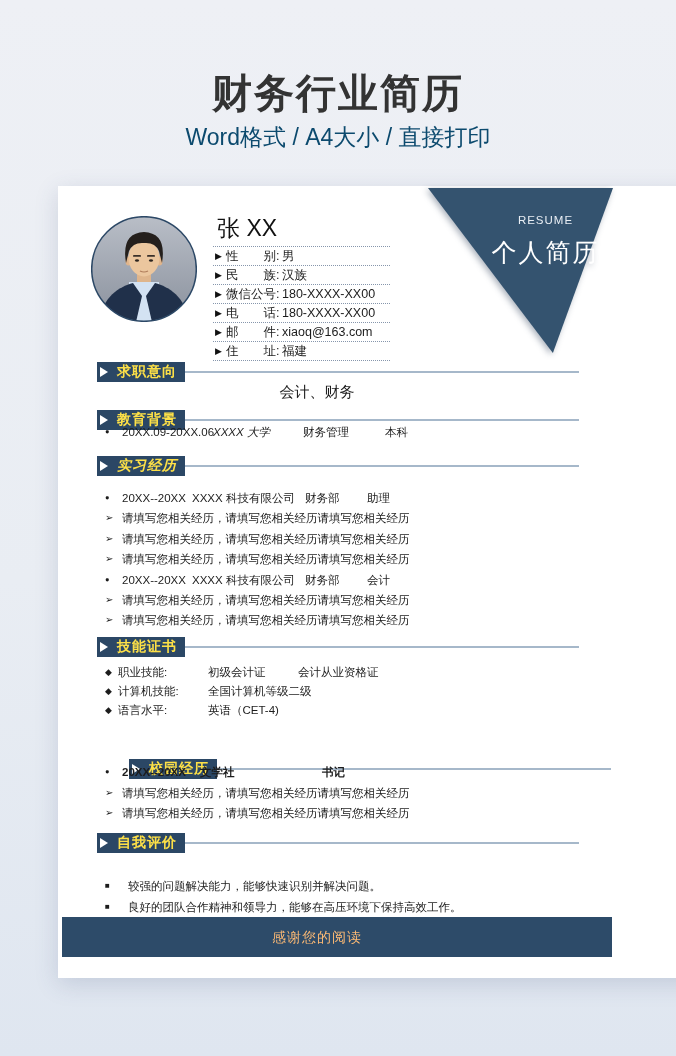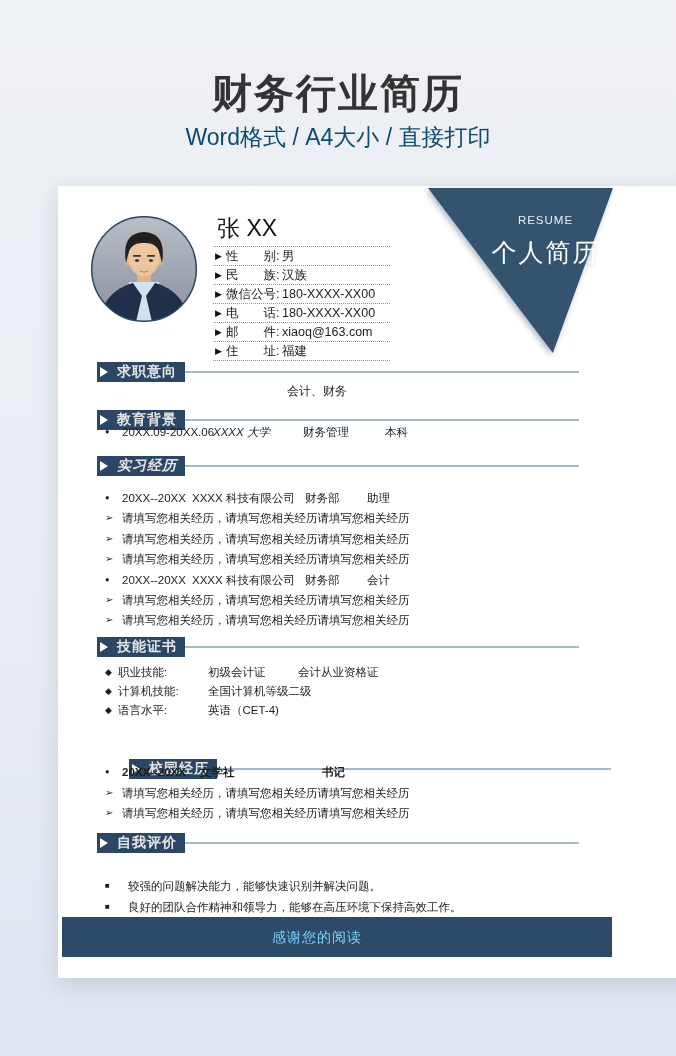--- a/index.html
+++ b/index.html
@@ -32,47 +32,47 @@
     filter:drop-shadow(-2px 2px 3px rgba(20,40,70,.35));}
   .ribbon{width:185px;height:165px;background:#34536f;
     clip-path:polygon(0 0,100% 0,67.5% 100%);}
   .ribbon-en{position:absolute;left:50px;top:26px;width:135px;text-align:center;
     font-size:11.5px;letter-spacing:1px;color:#e9eef4;}
   .ribbon-zh{position:absolute;left:50px;top:48px;width:135px;text-align:center;
     font-size:25px;letter-spacing:2px;color:#fff;}
   
   .sec{position:absolute;left:39px;width:482px;height:20px;}
   .sec .bar{position:absolute;left:0;top:0;width:88px;height:20px;background:#2b4765;
-    color:#e5e5e5;font-family:"Liberation Serif","DejaVu Serif",serif;font-weight:700;
+    color:#fde047;font-family:"Liberation Serif","DejaVu Serif",serif;font-weight:700;
     font-size:14px;line-height:20px;padding-left:20px;letter-spacing:1px;white-space:nowrap;}
   .sec .tri{position:absolute;left:3px;top:5px;width:0;height:0;
     border-left:8px solid #fff;border-top:5px solid transparent;border-bottom:5px solid transparent;}
   .sec .line{position:absolute;left:88px;top:9px;width:394px;height:2px;background:#a6b8ca;}
   
   .objective-text{position:absolute;left:39px;top:197px;width:440px;text-align:center;
-    font-size:12px;}
+    font-size:15px;}
   .rowbox{position:absolute;left:0;width:561px;}
   .irow{position:relative;height:20.4px;line-height:20.4px;font-size:11.5px;white-space:nowrap;}
   .irow span{position:absolute;top:0;}
   .irow .b-dot{left:47px;font-size:7.5px;}
   .irow .b-ptr{left:47px;font-size:10px;color:#222;}
   .irow .b-dia{left:47px;font-size:9px;}
   .irow .b-sq{left:47px;font-size:8px;}
   .c-date{left:64px;} .c-co{left:134px;} .c-dept{left:247px;} .c-role{left:309px;}
   .c-text{left:64px;}
   .c-school{left:155px;font-style:italic;} .c-major{left:245px;} .c-degree{left:327px;}
   .c-label{left:60px;} .c-v1{left:150px;} .c-v2{left:240px;}
   .c-org{left:142px;} .c-role2{left:264px;}
   .c-ev{left:70px;}
   .bold{font-weight:700;}
   .h19 .irow{height:19px;line-height:19px;}
   .h205 .irow{height:20.5px;line-height:20.5px;}
   
   .footer-bar{position:absolute;left:4px;top:731px;width:550px;height:40px;background:#2d4b69;
-    color:#7dd3fc;font-size:14px;text-align:center;line-height:40px;padding-right:40px;
+    color:#fdba74;font-size:14px;text-align:center;line-height:40px;padding-right:40px;
     letter-spacing:1px;}
 </style>
 </head>
 <body>
 
 <div class="page-title">财务行业简历</div>
 <div class="page-subtitle">Word格式 / A4大小 / 直接打印</div>
 
 <div class="card">
 

